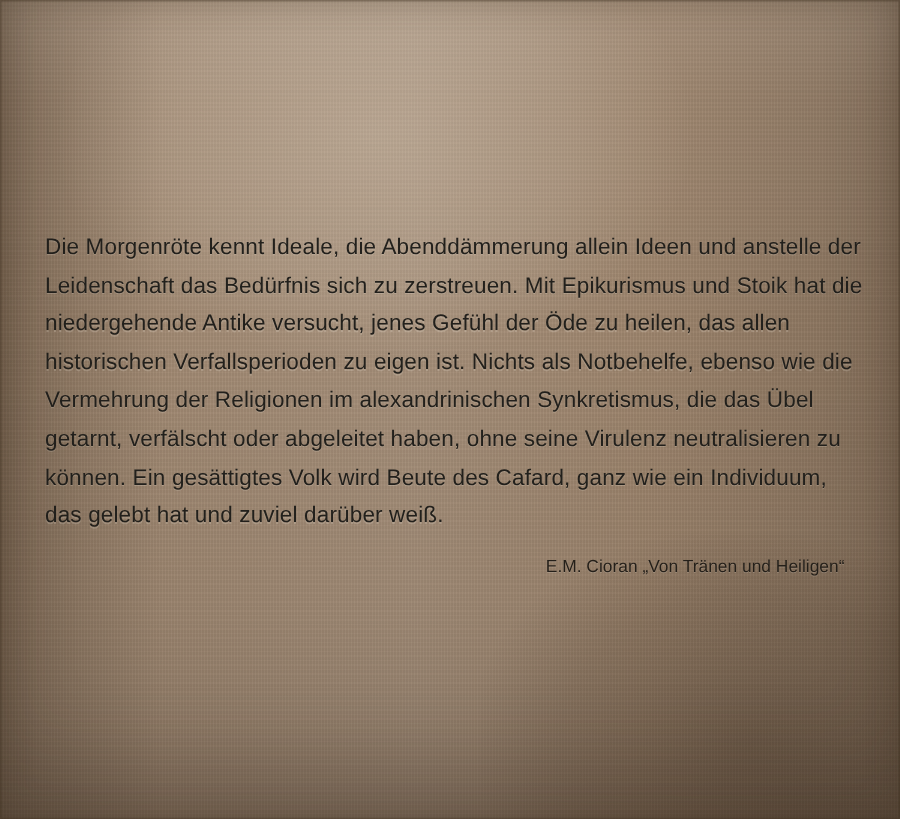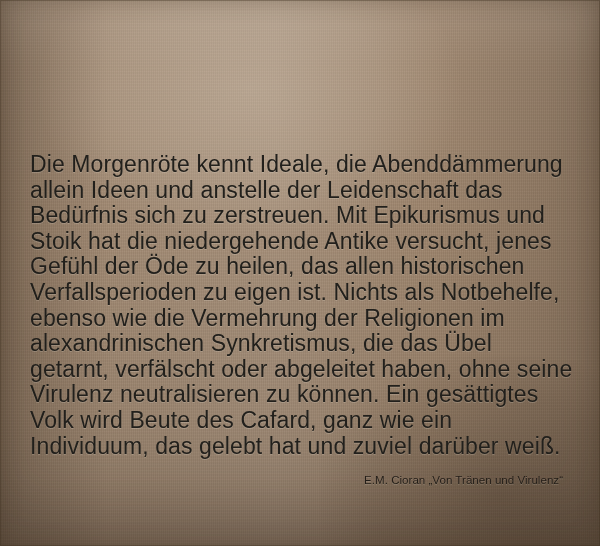--- a/index.html
+++ b/index.html
@@ -89,21 +89,21 @@
   .quote-block {
     position: absolute;
     left: 30px;
     top: 152px;
     width: 545px;
   }
 
   .quote-text {
     margin: 0;
     color: #22201c;
-    font-size: 23px;
+    font-size: 15px;
     line-height: 25.6px;
     letter-spacing: 0.1px;
     text-shadow: 0 1px 0 rgba(255,250,240,0.18);
     white-space: pre-line;
   }
 
   .attribution {
     margin: 14px 0 0 0;
     color: #241f19;
     font-size: 11.6px;
@@ -115,17 +115,17 @@
 </style>
 </head>
 <body>
 
 <div class="cover">
   <div class="sheen"></div>
   <div class="sheen2"></div>
 
   <div class="quote-block">
     <p class="quote-text">Die Morgenröte kennt Ideale, die Abenddämmerung allein Ideen und anstelle der Leidenschaft das Bedürfnis sich zu zerstreuen. Mit Epikurismus und Stoik hat die niedergehende Antike versucht, jenes Gefühl der Öde zu heilen, das allen historischen Verfallsperioden zu eigen ist. Nichts als Notbehelfe, ebenso wie die Vermehrung der Religionen im alexandrinischen Synkretismus, die das Übel getarnt, verfälscht oder abgeleitet haben, ohne seine Virulenz neutralisieren zu können. Ein gesättigtes Volk wird Beute des Cafard, ganz wie ein Individuum, das gelebt hat und zuviel darüber weiß.</p>
-    <p class="attribution">E.M. Cioran „Von Tränen und Virulenz“</p>
+    <p class="attribution">E.M. Cioran „Von Tränen und Heiligen“</p>
   </div>
 
   <div class="edge-frame"></div>
 </div>
 
 </body></html>

